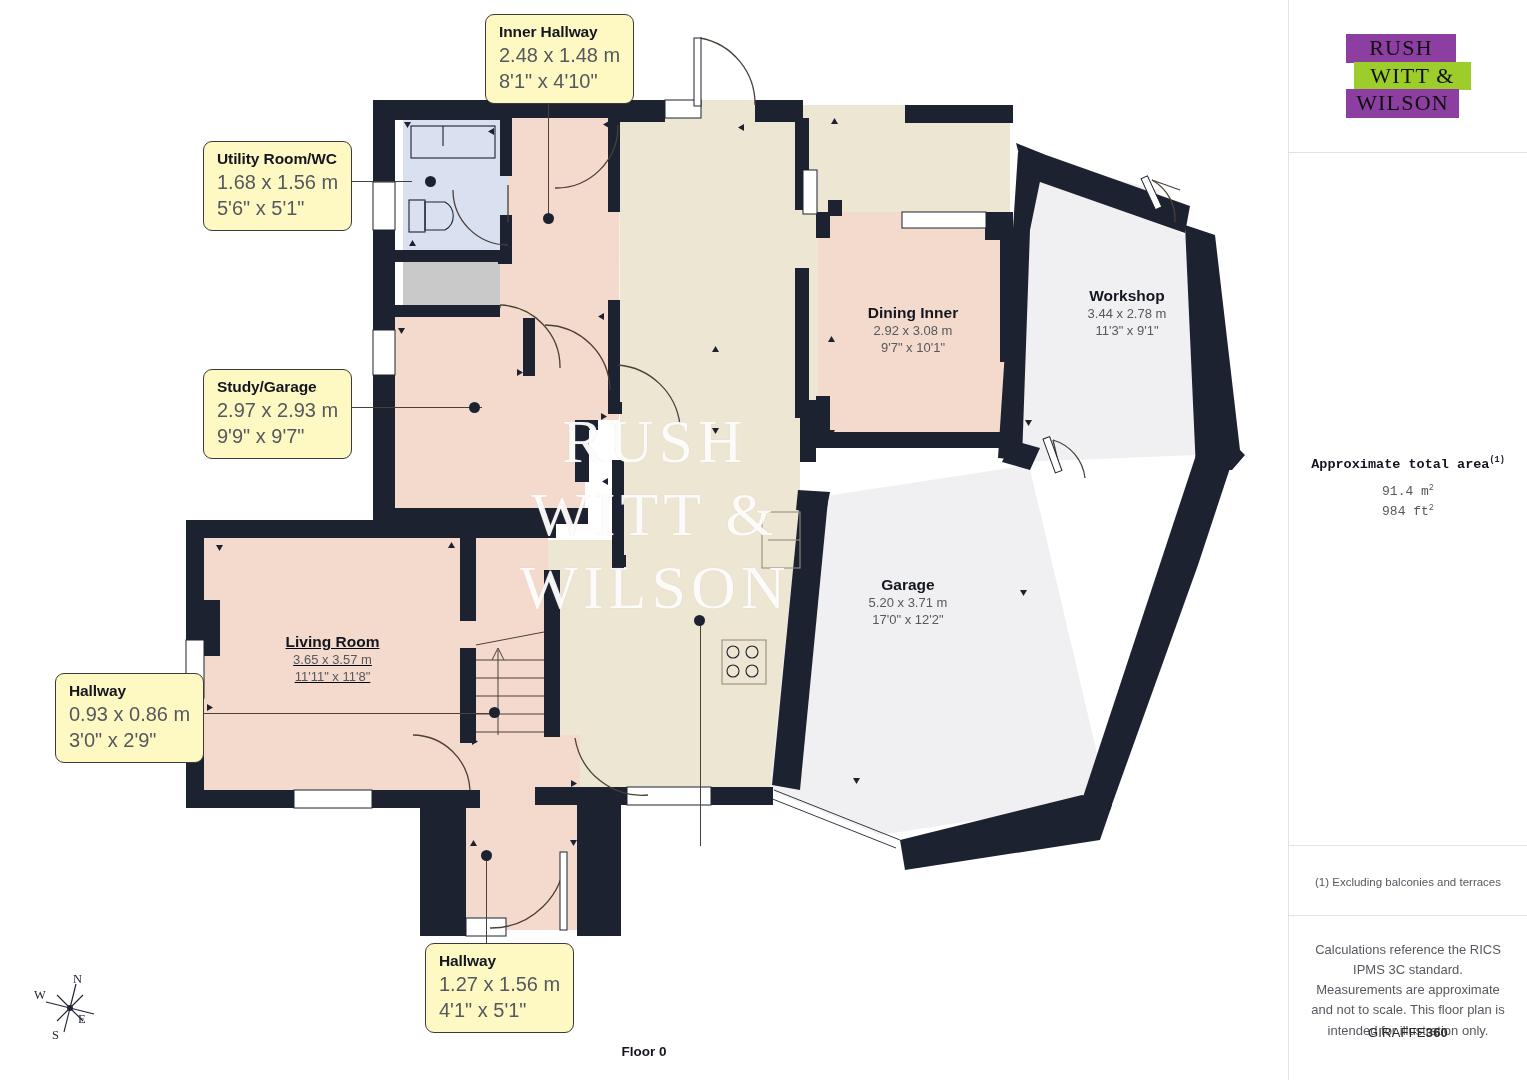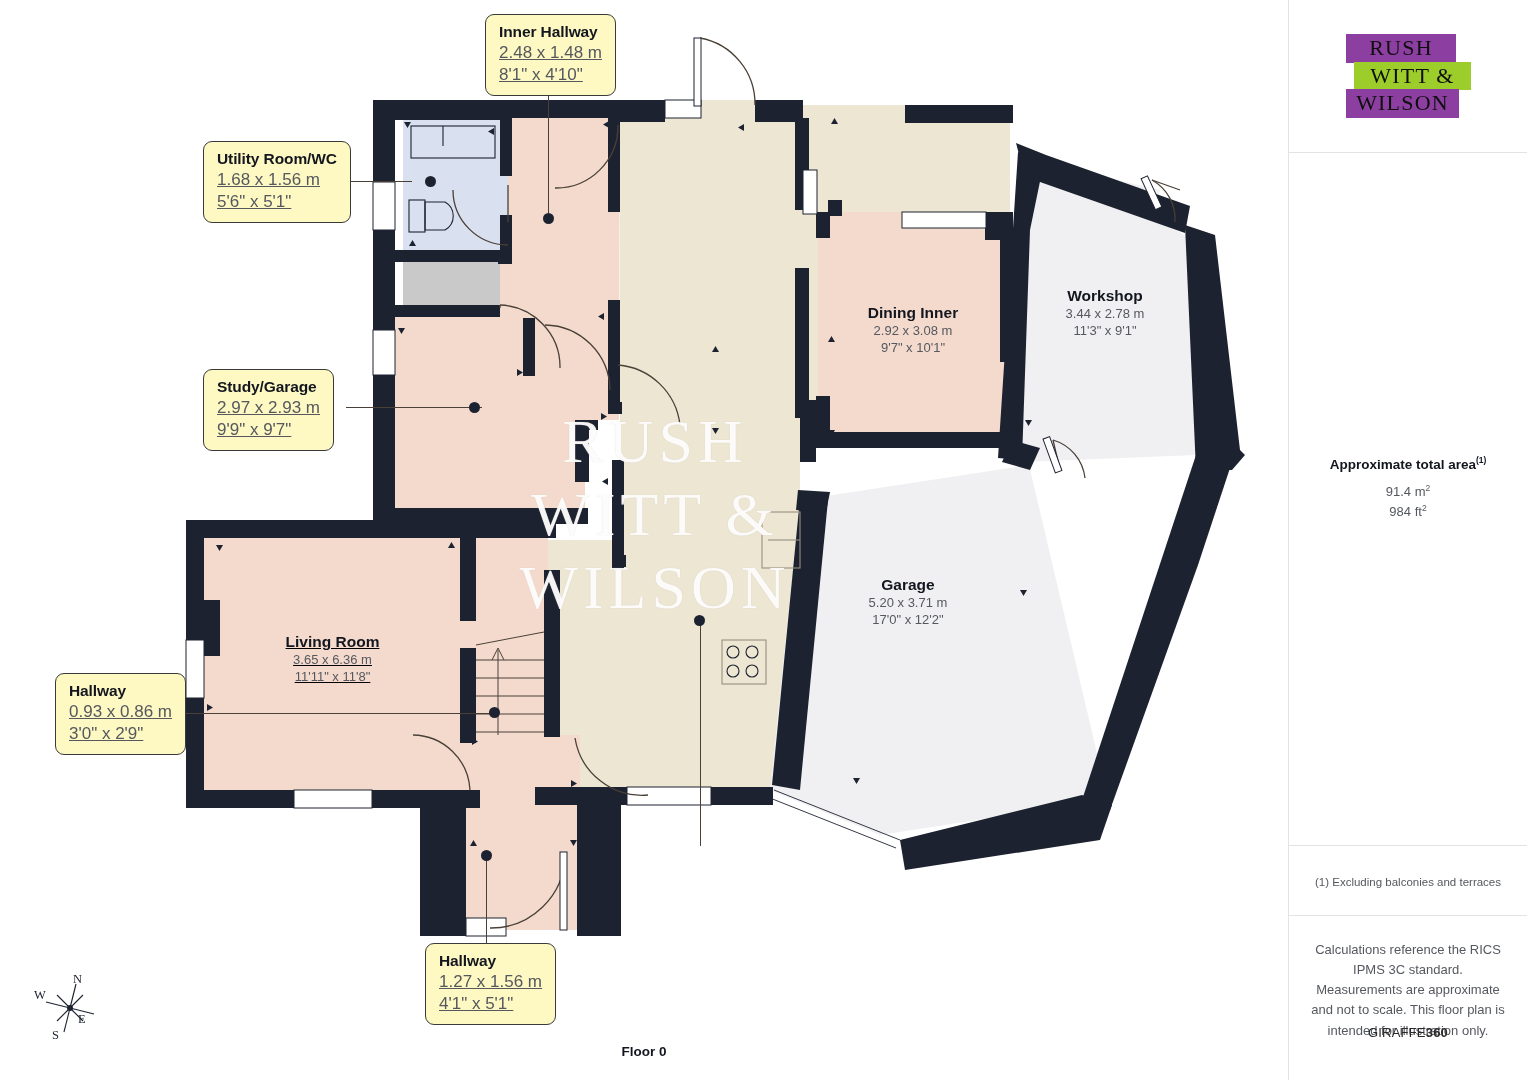--- a/index.html
+++ b/index.html
@@ -38,24 +38,23 @@
     z-index: 40;
   }
   .callout .cname {
     font-size: 15.5px;
     font-weight: bold;
     color: #13161f;
     letter-spacing: -0.1px;
     line-height: 1.28;
   }
   .callout .cdim {
-    font-size: 17px;
+    font-size: 20px;
     color: #55585e;
     line-height: 1.3;
-    text-decoration: underline;
   }
 
   
   .roomlabel {
     position: absolute;
     text-align: center;
     white-space: nowrap;
     z-index: 35;
   }
   .roomlabel .cname {
@@ -153,20 +152,21 @@
   }
   #band1 { background: #8c3fa0; margin-left: 3px; width: 110px; }
   #band2 { background: #9ccd2b; margin-left: 11px; width: 117px; margin-top: -1px; }
   #band3 { background: #8c3fa0; margin-left: 3px; width: 113px; margin-top: -1px; }
 
   #area-block {
     position: absolute;
     left: 0; top: 455px;
     width: 238px;
     text-align: center;
+    font-family: Liberation Mono, monospace;
   }
   #area-title {
     font-size: 13.5px;
     font-weight: bold;
     color: #13161f;
     margin-bottom: 10px;
   }
   #area-title sup { font-size: 8.5px; font-weight: bold; vertical-align: super; }
   .area-val {
     font-size: 13px;
@@ -505,31 +505,31 @@
 
 
     <div class="callout" style="left:425px; top:943px;">
       <div class="cname">Hallway</div>
       <div class="cdim">1.27 x 1.56 m</div>
       <div class="cdim">4'1" x 5'1"</div>
     </div>
 
     <div class="roomlabel" style="left:210px; top:632px; width:245px;text-decoration:underline;">
       <div class="cname">Living Room</div>
-      <div class="cdim">3.65 x 6.36 m</div>
+      <div class="cdim">3.65 x 3.57 m</div>
       <div class="cdim">11'11" x 11'8"</div>
     </div>
 
     <div class="roomlabel" style="left:813px; top:303px; width:200px;">
       <div class="cname">Dining Inner</div>
       <div class="cdim">2.92 x 3.08 m</div>
       <div class="cdim">9'7" x 10'1"</div>
     </div>
 
-    <div class="roomlabel" style="left:1012px; top:286px; width:186px;">
+    <div class="roomlabel" style="left:1034px; top:286px; width:186px;">
       <div class="cname">Workshop</div>
       <div class="cdim">3.44 x 2.78 m</div>
       <div class="cdim">11'3" x 9'1"</div>
     </div>
 
     <div class="roomlabel" style="left:815px; top:575px; width:186px;">
       <div class="cname">Garage</div>
       <div class="cdim">5.20 x 3.71 m</div>
       <div class="cdim">17'0" x 12'2"</div>
     </div>

